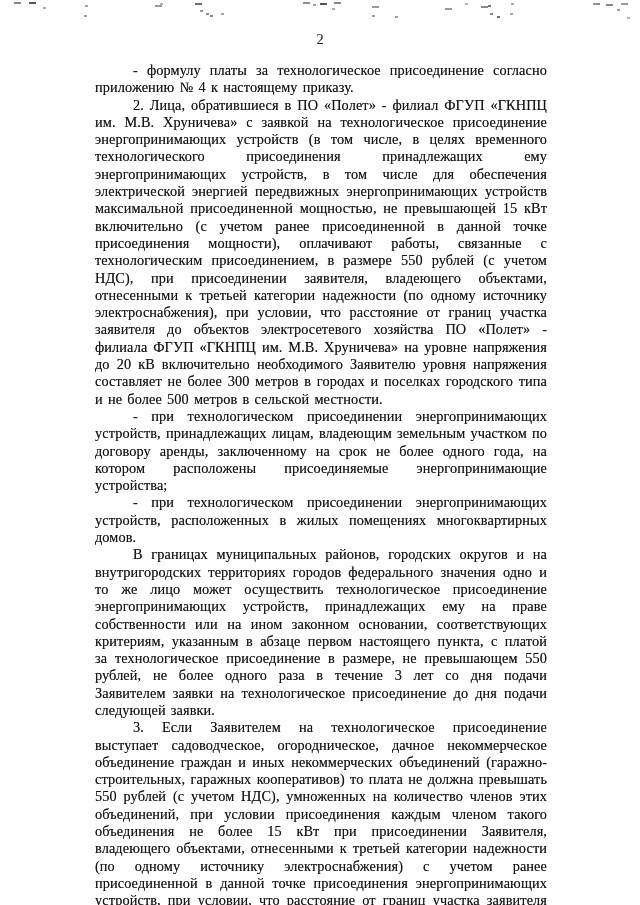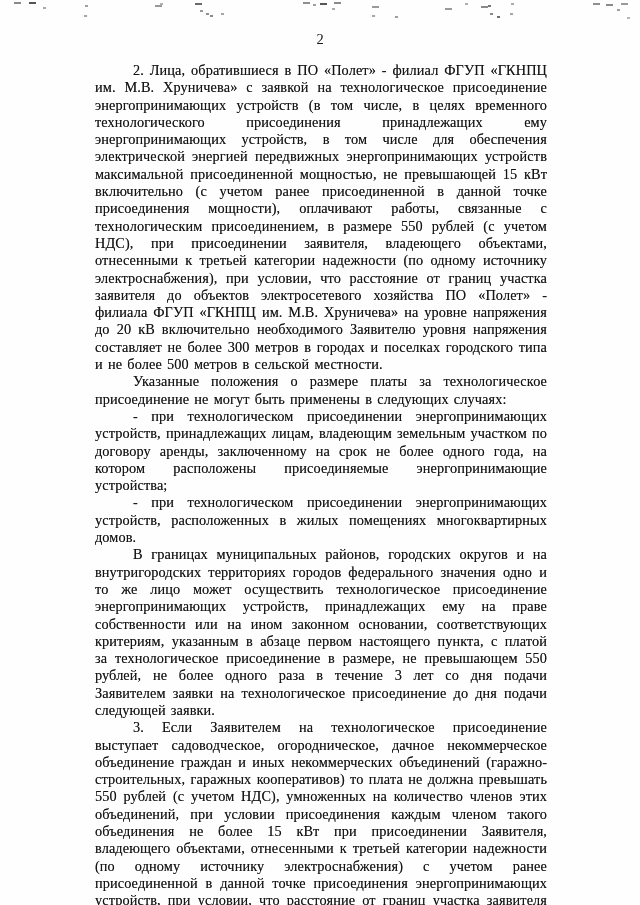--- a/index.html
+++ b/index.html
@@ -97,21 +97,21 @@
 <body>
 
 <div class="page">
 
   <div class="noise noise-dash"></div>
   <div class="noise noise-dot"></div>
 
   <div class="page-number">2</div>
 
   <div class="content">
+    <p>- формулу платы за технологическое присоединение согласно приложению № 4 к настоящему приказу.</p>
     <p>2. Лица, обратившиеся в ПО «Полет» - филиал ФГУП «ГКНПЦ им. М.В. Хруничева» с заявкой на технологическое присоединение энергопринимающих устройств (в том числе, в целях временного технологического присоединения принадлежащих ему энергопринимающих устройств, в том числе для обеспечения электрической энергией передвижных энергопринимающих устройств максимальной присоединенной мощностью, не превышающей 15 кВт включительно (с учетом ранее присоединенной в данной точке присоединения мощности), оплачивают работы, связанные с технологическим присоединением, в размере 550 рублей (с учетом НДС), при присоединении заявителя, владеющего объектами, отнесенными к третьей категории надежности (по одному источнику электроснабжения), при условии, что расстояние от границ участка заявителя до объектов электросетевого хозяйства ПО «Полет» - филиала ФГУП «ГКНПЦ им. М.В. Хруничева» на уровне напряжения до 20 кВ включительно необходимого Заявителю уровня напряжения составляет не более 300 метров в городах и поселках городского типа и не более 500 метров в сельской местности.</p>
-    <p>Указанные положения о размере платы за технологическое присоединение не могут быть применены в следующих случаях:</p>
     <p>- при технологическом присоединении энергопринимающих устройств, принадлежащих лицам, владеющим земельным участком по договору аренды, заключенному на срок не более одного года, на котором расположены присоединяемые энергопринимающие устройства;</p>
     <p>- при технологическом присоединении энергопринимающих устройств, расположенных в жилых помещениях многоквартирных домов.</p>
     <p>В границах муниципальных районов, городских округов и на внутригородских территориях городов федерального значения одно и то же лицо может осуществить технологическое присоединение энергопринимающих устройств, принадлежащих ему на праве собственности или на ином законном основании, соответствующих критериям, указанным в абзаце первом настоящего пункта, с платой за технологическое присоединение в размере, не превышающем 550 рублей, не более одного раза в течение 3 лет со дня подачи Заявителем заявки на технологическое присоединение до дня подачи следующей заявки.</p>
     <p>3. Если Заявителем на технологическое присоединение выступает садоводческое, огородническое, дачное некоммерческое объединение граждан и иных некоммерческих объединений (гаражно-строительных, гаражных кооперативов) то плата не должна превышать 550 рублей (с учетом НДС), умноженных на количество членов этих объединений, при условии присоединения каждым членом такого объединения не более 15 кВт при присоединении Заявителя, владеющего объектами, отнесенными к третьей категории надежности (по одному источнику электроснабжения) с учетом ранее присоединенной в данной точке присоединения энергопринимающих устройств, при условии, что расстояние от границ участка заявителя до</p>
   </div>
 
 </div>
 
 </body></html>

